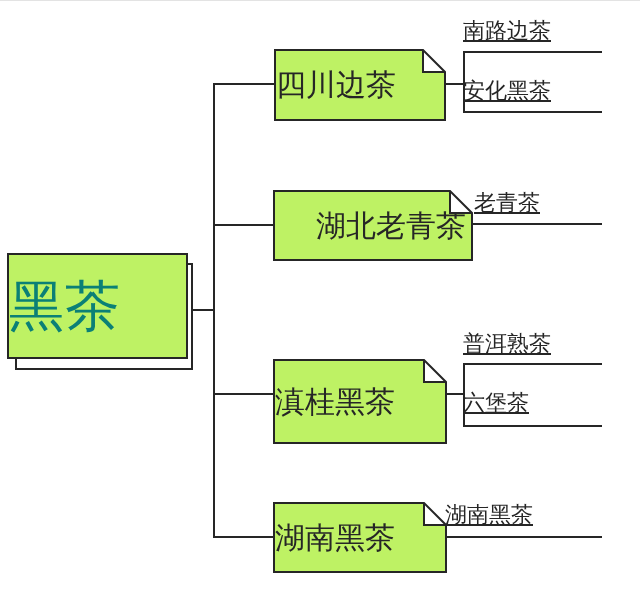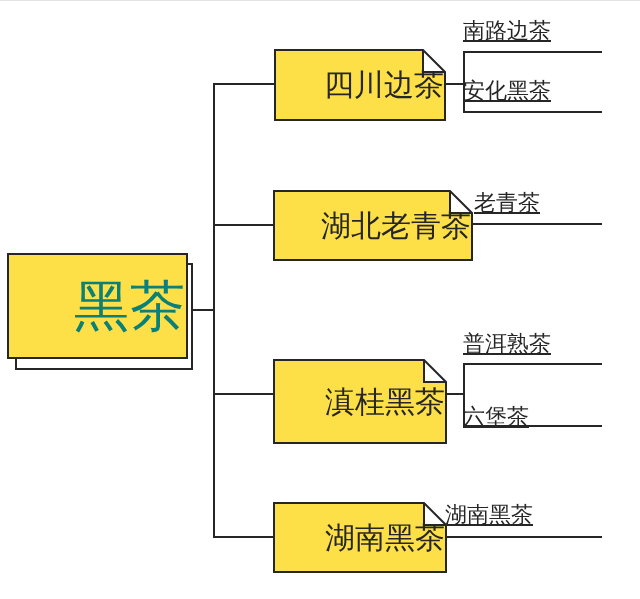--- a/index.html
+++ b/index.html
@@ -18,24 +18,24 @@
   .top-edge{
     position:absolute;left:0;top:0;width:640px;height:1px;
     background:var(--edge);
   }
   .line{
     position:absolute;
     background:var(--line-color);
   }
   .node{
     position:absolute;
-    background:#fde047;
+    background:#bef264;
     border:2px solid var(--line-color);
     box-sizing:border-box;
-    display:flex;align-items:center;justify-content:flex-end;
+    display:flex;align-items:center;justify-content:flex-start;
   }
   .root-back{
     position:absolute;
     background:#ffffff;
     border:2px solid var(--line-color);
     box-sizing:border-box;
   }
   .root-label{
     color:var(--accent);
     font-size:55px;
@@ -129,16 +129,16 @@
       <polygon points="0,0 24,0 24,24" fill="#ffffff"></polygon>
       <path d="M1,1 L1,23 L23,23 Z" fill="#ffffff" stroke="#262626" stroke-width="2" stroke-linejoin="miter"></path>
     </svg>
     <span class="branch-label">湖南黑茶</span>
   </div>
 
   <div class="leaf-label" style="left:463px;top:18px;width:139px;">南路边茶</div>
   <div class="leaf-label" style="left:463px;top:78px;width:139px;">安化黑茶</div>
   <div class="leaf-label" style="left:474px;top:190px;width:131px;">老青茶</div>
   <div class="leaf-label" style="left:463px;top:331px;width:139px;">普洱熟茶</div>
-  <div class="leaf-label" style="left:463px;top:390px;width:139px;margin-top:14px;">六堡茶</div>
+  <div class="leaf-label" style="left:463px;top:390px;width:139px;">六堡茶</div>
   <div class="leaf-label" style="left:445px;top:502px;width:157px;">湖南黑茶</div>
 
 </div>
 
 </body></html>

